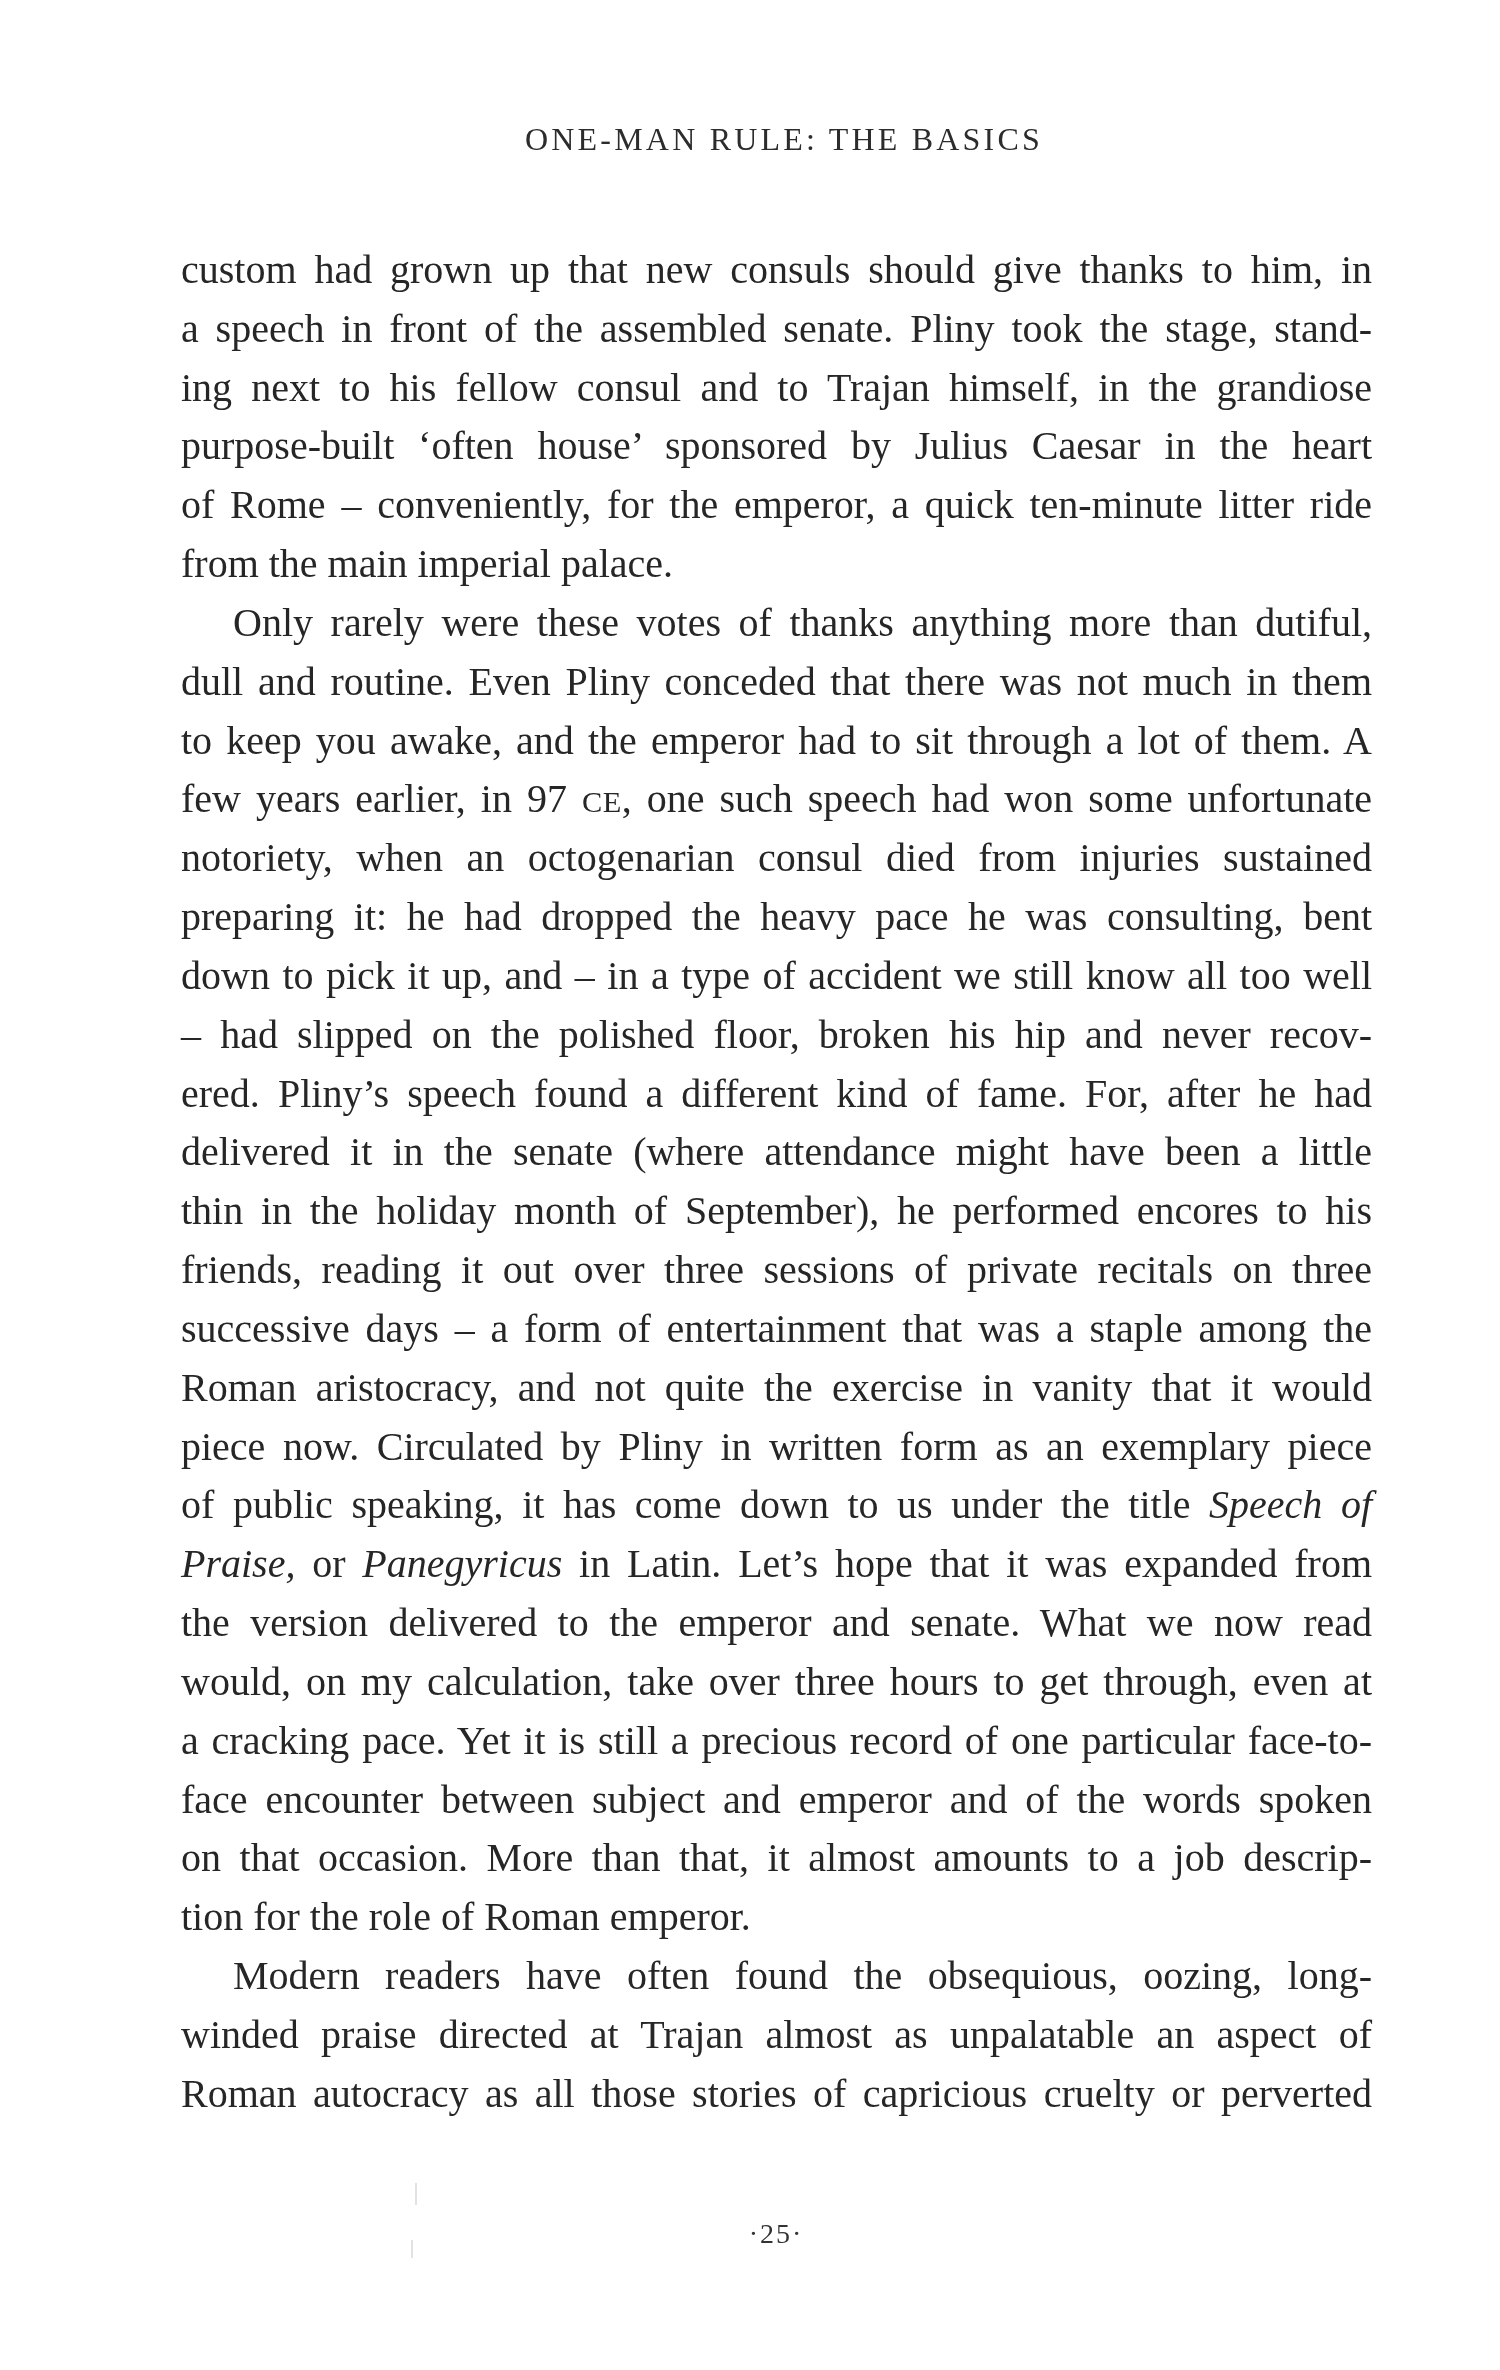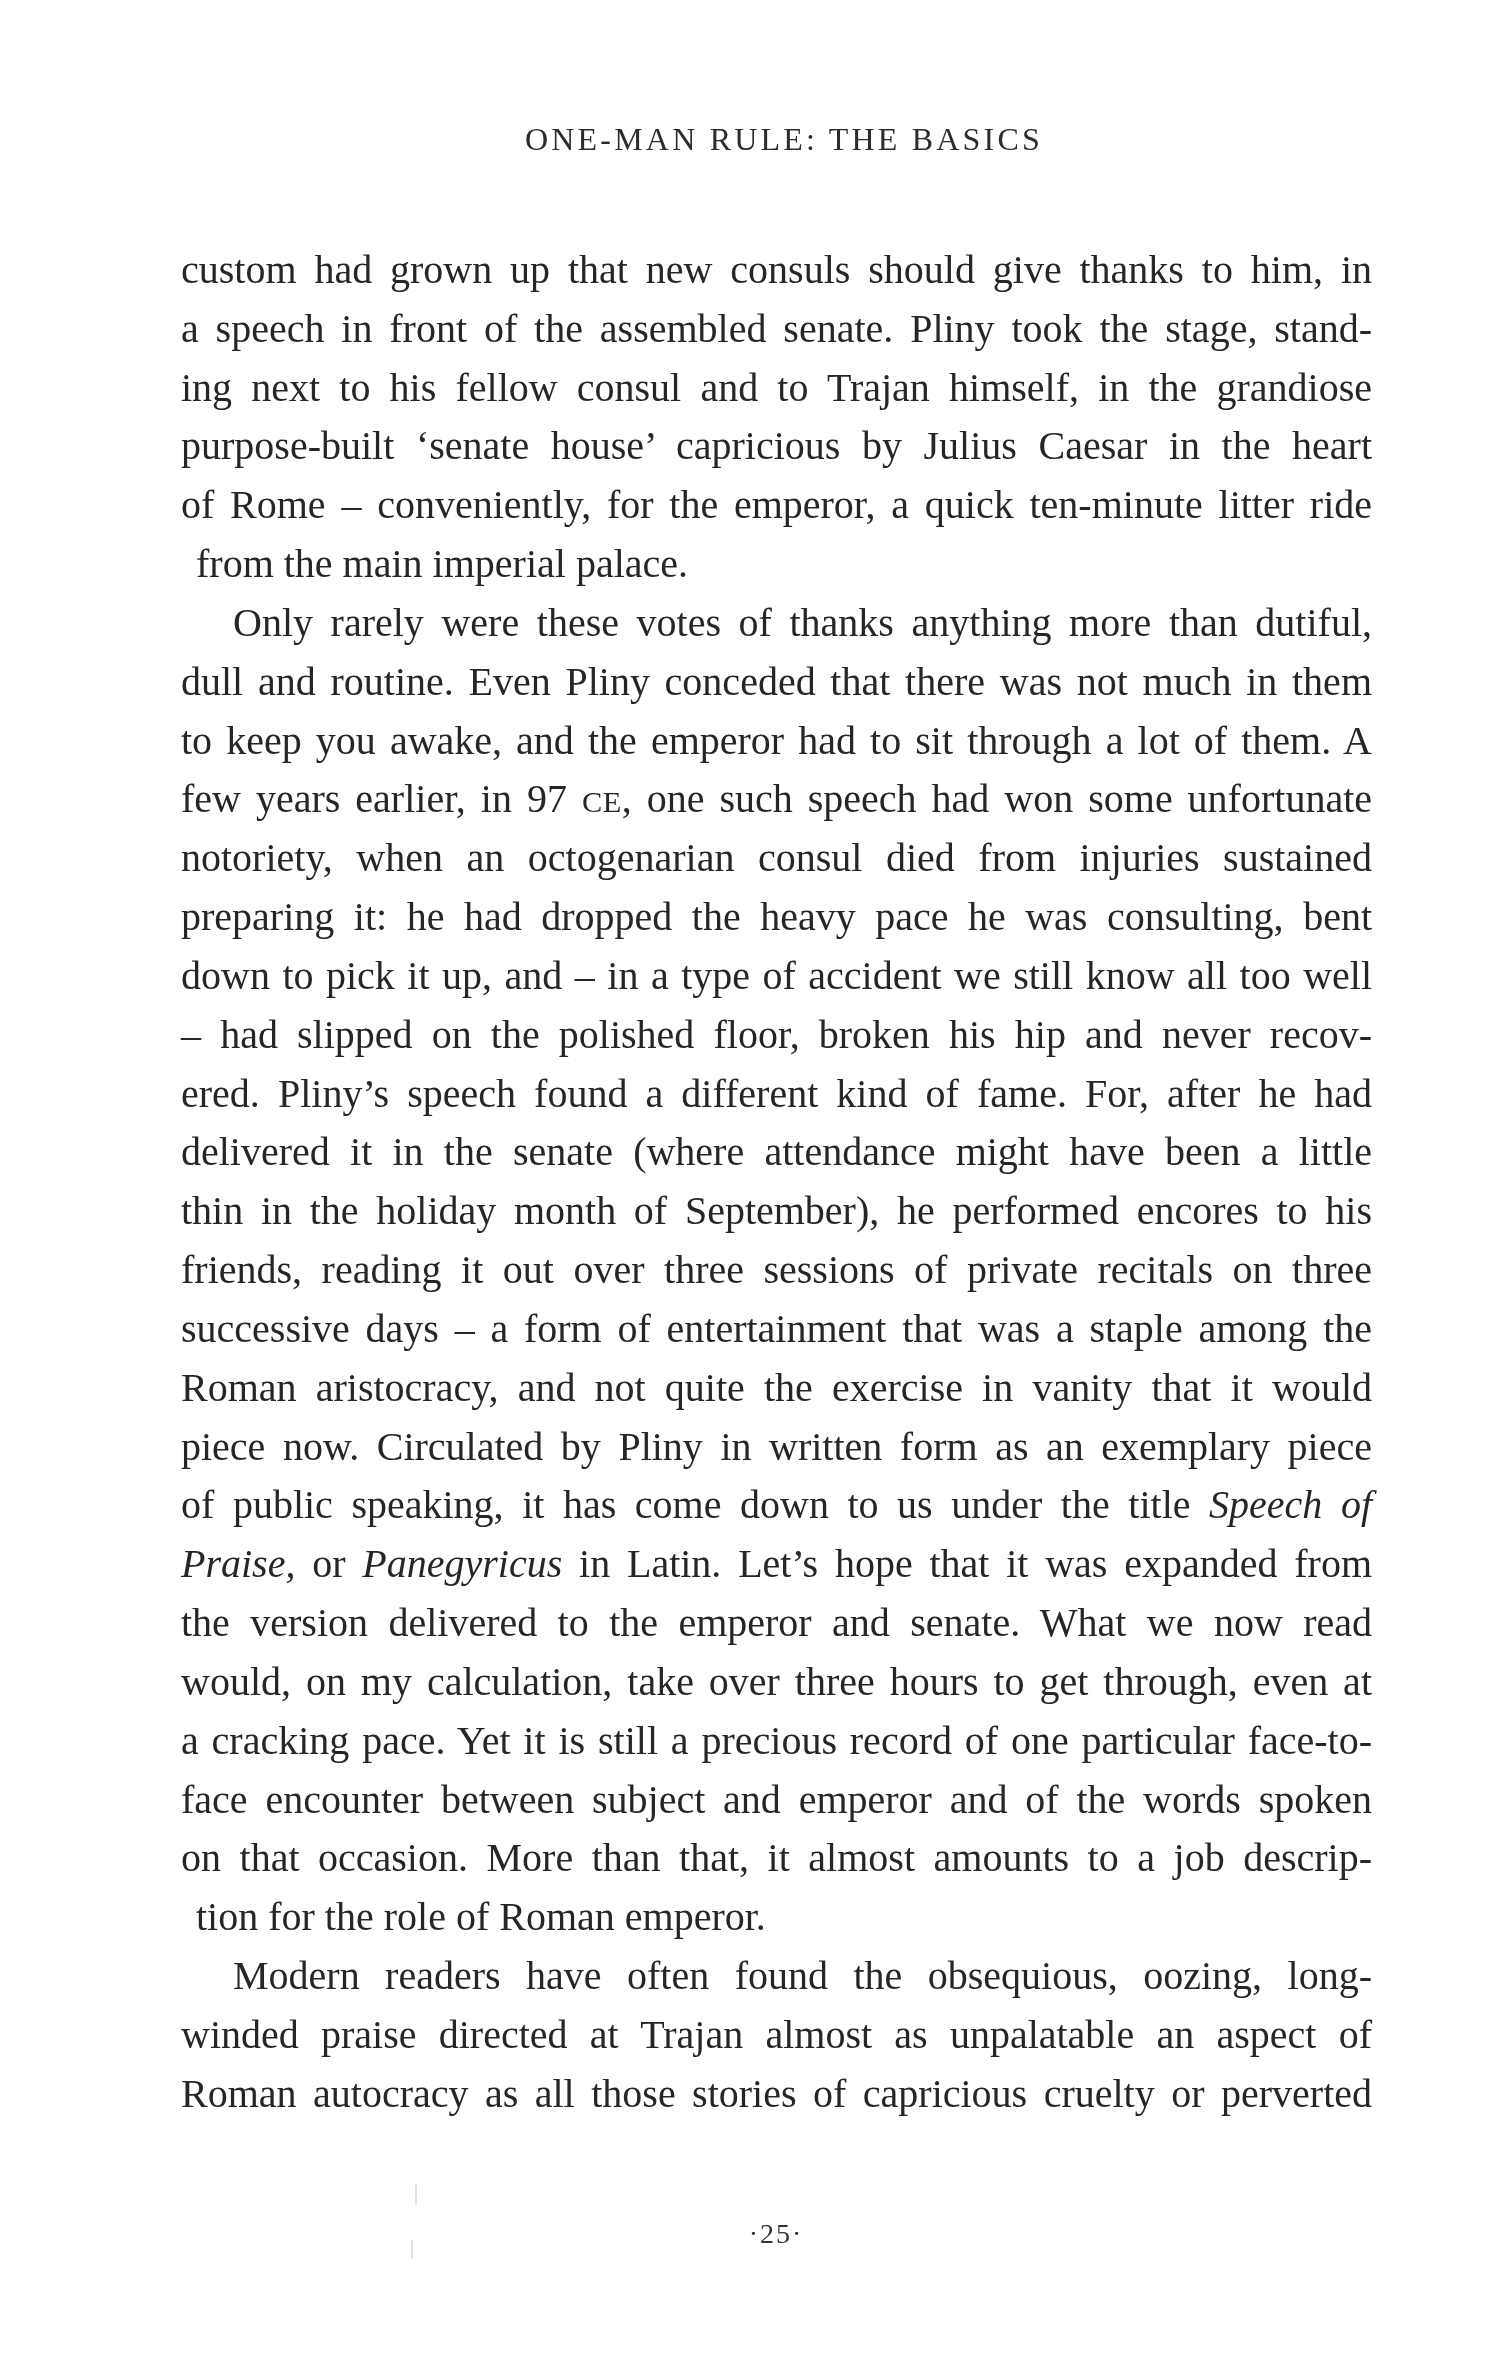--- a/index.html
+++ b/index.html
@@ -38,21 +38,20 @@
       height: 58.84px;
       line-height: 58.84px;
       font-size: 40px;
       text-align: justify;
       text-align-last: justify;
       white-space: nowrap;
       overflow: visible;
     }
     .line.last {
       text-align-last: left;
-      margin-left: 15px;
     }
     .line.indent {
       padding-left: 52px;
     }
     .sc {
       font-size: 0.76em;
       letter-spacing: 0.5px;
     }
     em {
       font-style: italic;
@@ -76,21 +75,21 @@
 </head>
 <body>
 
 <div class="running-head">ONE-MAN RULE: THE BASICS</div>
 
 <div class="text-block" id="text-block">
     <div>
       <span class="line">custom had grown up that new consuls should give thanks to him, in</span>
       <span class="line">a speech in front of the assembled senate. Pliny took the stage, stand-</span>
       <span class="line">ing next to his fellow consul and to Trajan himself, in the grandiose</span>
-      <span class="line">purpose-built ‘senate house’ capricious by Julius Caesar in the heart</span>
+      <span class="line">purpose-built ‘often house’ sponsored by Julius Caesar in the heart</span>
       <span class="line">of Rome – conveniently, for the emperor, a quick ten-minute litter ride</span>
       <span class="line last">from the main imperial palace.</span>
     </div>
     <div>
       <span class="line indent">Only rarely were these votes of thanks anything more than dutiful,</span>
       <span class="line">dull and routine. Even Pliny conceded that there was not much in them</span>
       <span class="line">to keep you awake, and the emperor had to sit through a lot of them. A</span>
       <span class="line">few years earlier, in 97 <span class="sc">CE</span>, one such speech had won some unfortunate</span>
       <span class="line">notoriety, when an octogenarian consul died from injuries sustained</span>
       <span class="line">preparing it: he had dropped the heavy pace he was consulting, bent</span>

